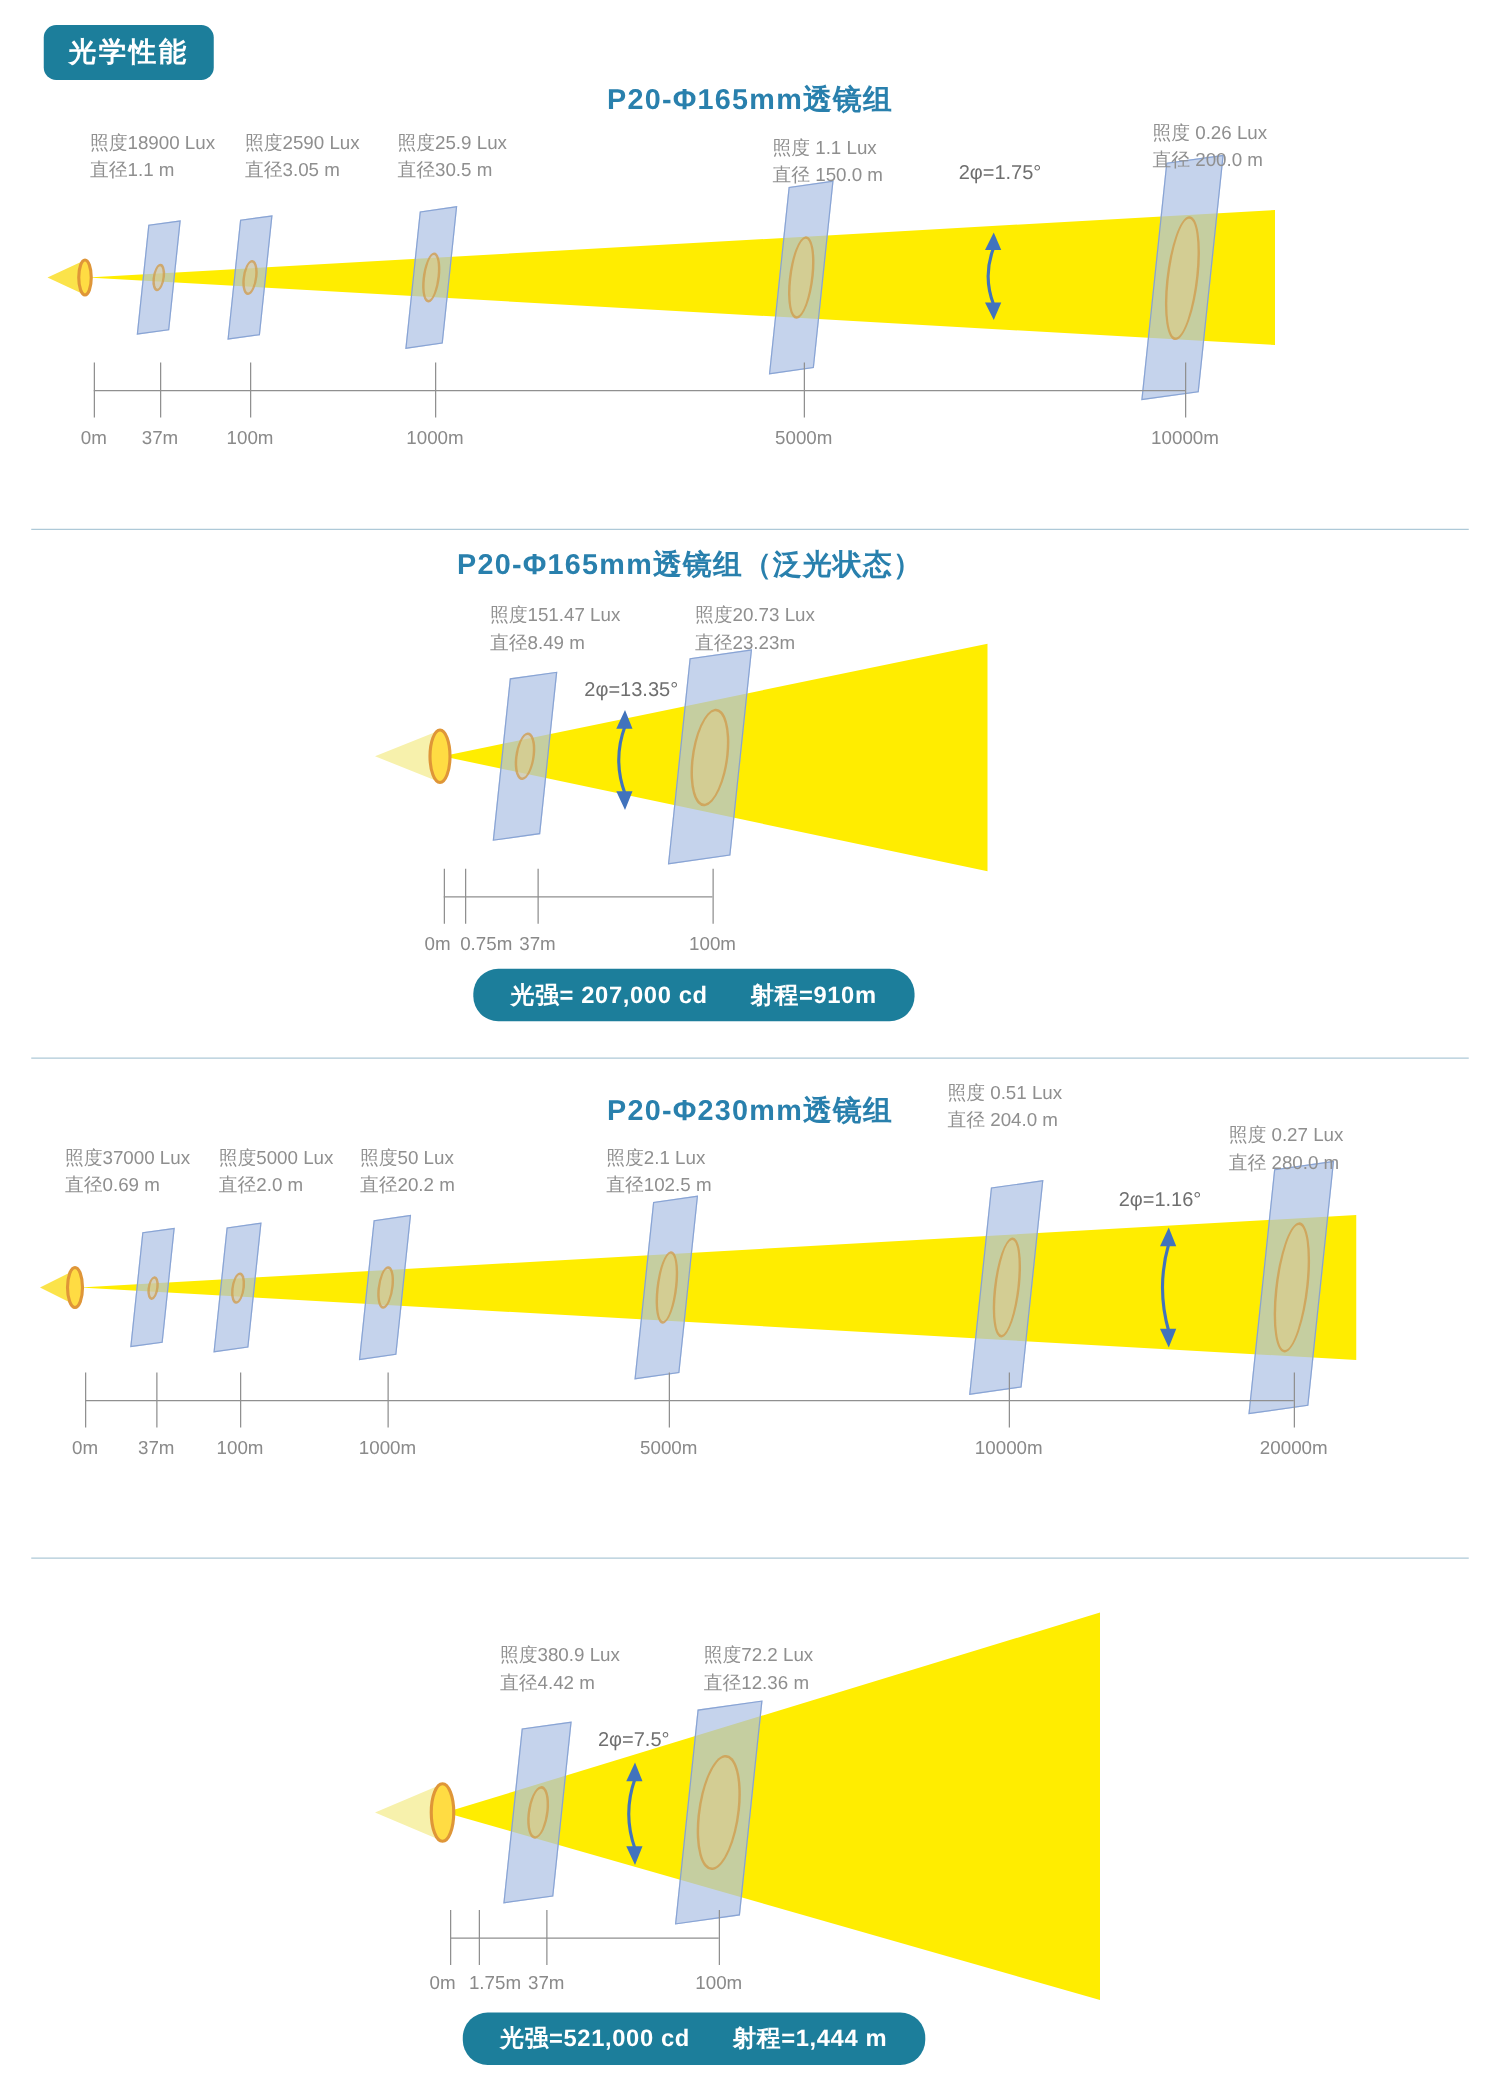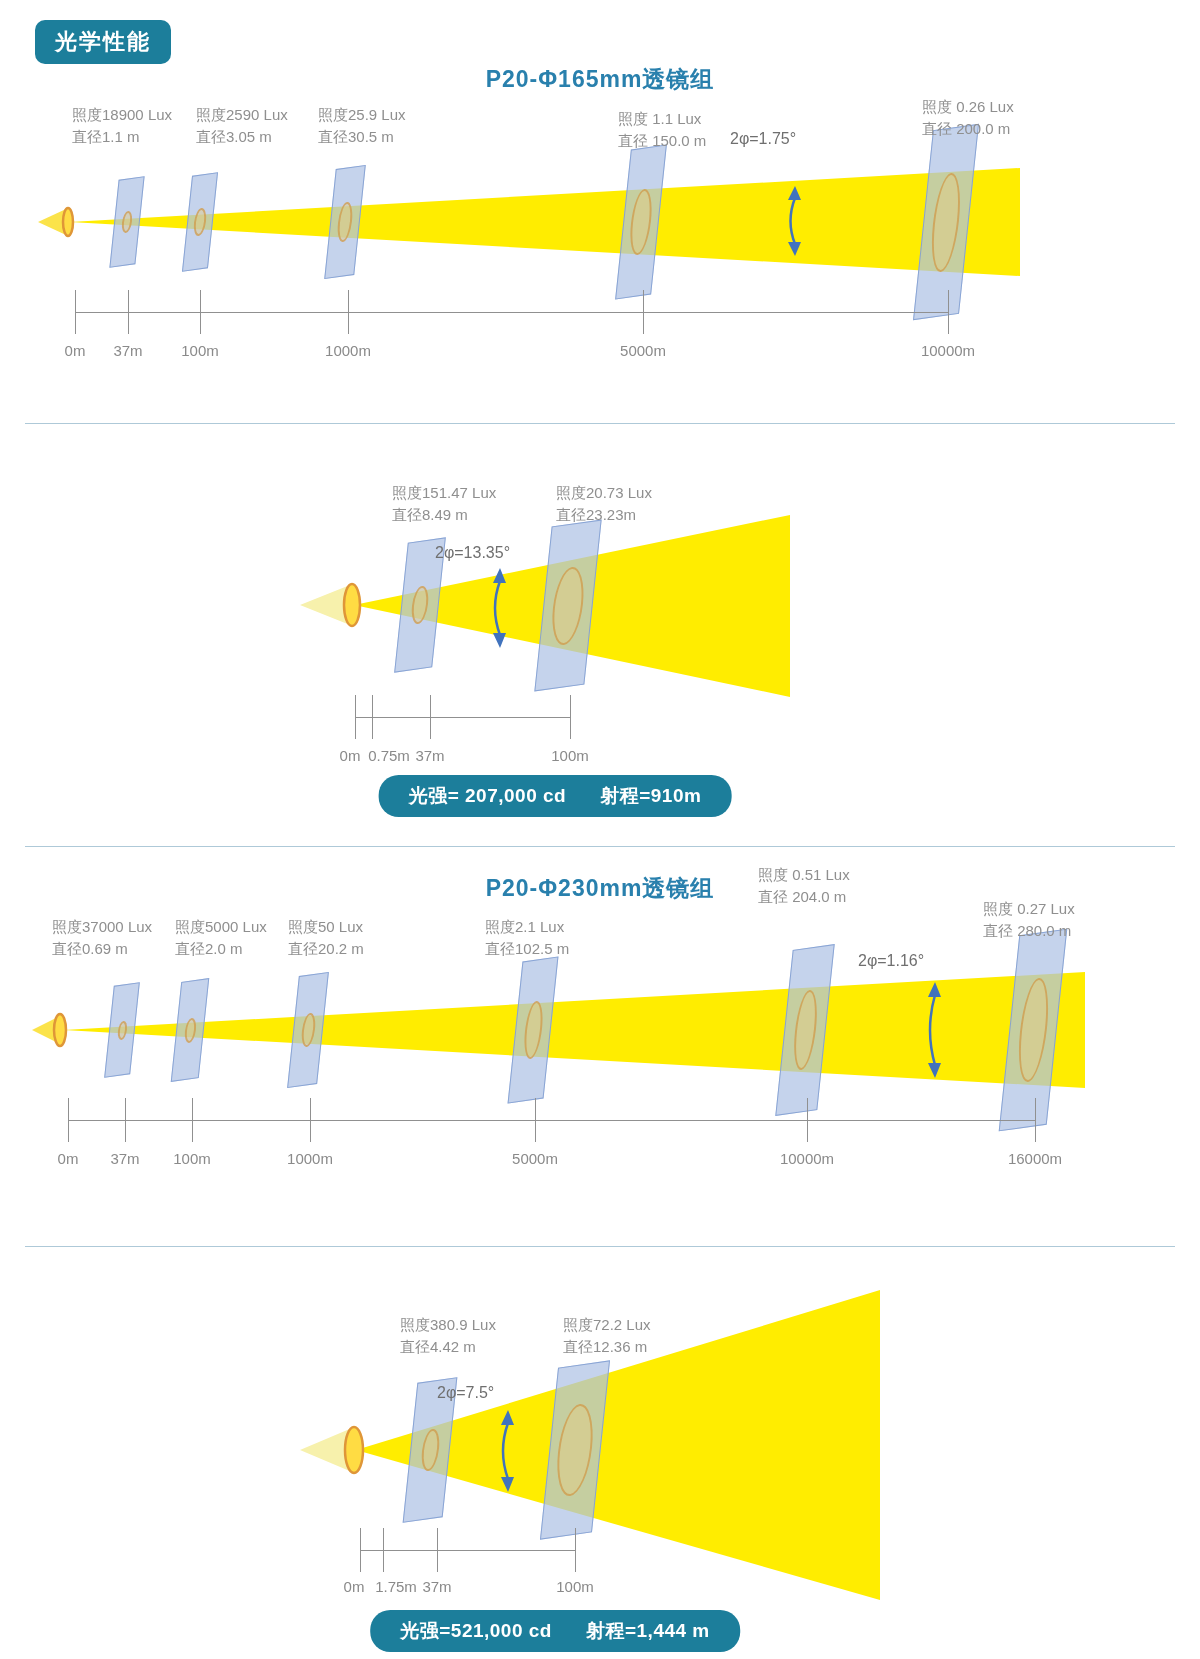--- a/index.html
+++ b/index.html
@@ -14,21 +14,21 @@
     padding:7px 20px;border-radius:10px;letter-spacing:2px;
   }
   .diag-title{
     position:absolute;z-index:3;transform:translateX(-50%);
     color:#2980ad;font-size:23px;font-weight:600;white-space:nowrap;letter-spacing:1px;
   }
   .slabel{
     position:absolute;z-index:3;color:#8f8f8f;font-size:15px;line-height:22px;white-space:nowrap;
   }
   .angle-label{
-    position:absolute;z-index:3;width:140px;transform:translateX(-50%);
+    position:absolute;z-index:3;width:140px;text-align:center;transform:translateX(-50%);
     color:#6f6f6f;font-size:16px;white-space:nowrap;
   }
   .screen{
     position:absolute;z-index:2;
     background:rgba(172,193,228,0.70);
     border:1.5px solid rgba(130,158,210,0.9);
     transform:skew(-6deg,-8deg);
     display:flex;align-items:center;justify-content:center;
     box-sizing:border-box;
   }
@@ -147,20 +147,21 @@
   <span class="tick-label" style="left:75px;top:342px">0m</span>
   <span class="tick-label" style="left:128px;top:342px">37m</span>
   <span class="tick-label" style="left:200px;top:342px">100m</span>
   <span class="tick-label" style="left:348px;top:342px">1000m</span>
   <span class="tick-label" style="left:643px;top:342px">5000m</span>
   <span class="tick-label" style="left:948px;top:342px">10000m</span>
 
 
   <div class="divider" style="top:423px"></div>
 
+  <div class="diag-title" style="left:552px;top:436px">P20-Φ165mm透镜组（泛光状态）</div>
 
   <div class="slabel" style="left:392px;top:482px">
     <div>照度151.47 Lux</div>
     <div>直径8.49 m</div>
   </div>
   <div class="slabel" style="left:556px;top:482px">
     <div>照度20.73 Lux</div>
     <div>直径23.23m</div>
   </div>
   <div class="angle-label" style="left:505px;top:544px">2φ=13.35°</div>
@@ -242,21 +243,21 @@
   <div class="tick" style="left:310px;top:1098px"></div>
   <div class="tick" style="left:535px;top:1098px"></div>
   <div class="tick" style="left:807px;top:1098px"></div>
   <div class="tick" style="left:1035px;top:1098px"></div>
   <span class="tick-label" style="left:68px;top:1150px">0m</span>
   <span class="tick-label" style="left:125px;top:1150px">37m</span>
   <span class="tick-label" style="left:192px;top:1150px">100m</span>
   <span class="tick-label" style="left:310px;top:1150px">1000m</span>
   <span class="tick-label" style="left:535px;top:1150px">5000m</span>
   <span class="tick-label" style="left:807px;top:1150px">10000m</span>
-  <span class="tick-label" style="left:1035px;top:1150px">16000m</span>
+  <span class="tick-label" style="left:1035px;top:1150px">20000m</span>
 
 
   <div class="divider" style="top:1246px"></div>
 
 
   <div class="slabel" style="left:400px;top:1314px">
     <div>照度380.9 Lux</div>
     <div>直径4.42 m</div>
   </div>
   <div class="slabel" style="left:563px;top:1314px">

